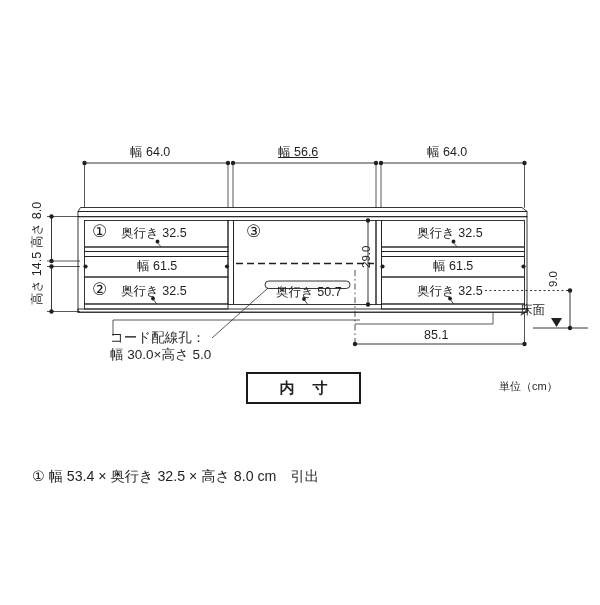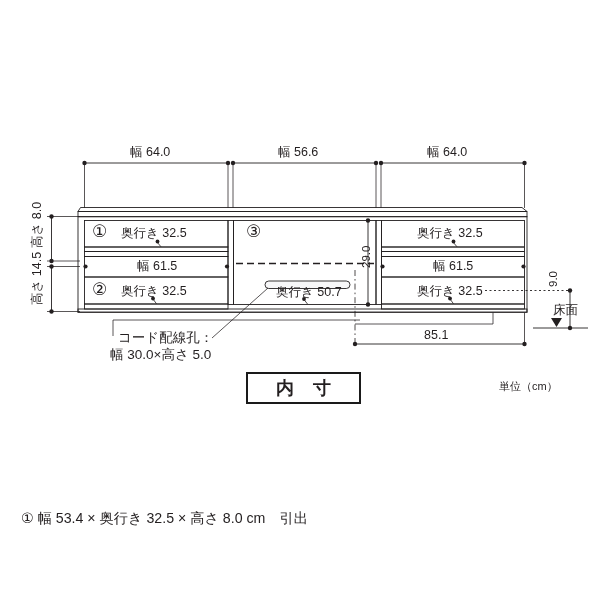--- a/index.html
+++ b/index.html
@@ -13,37 +13,37 @@
 
   .txt{position:absolute;white-space:nowrap;color:#231f20;line-height:1;}
   .dim{font-size:12.5px;}
   .dimsm{font-size:11.5px;}
   .jp{font-size:12.5px;}
 
   .rot{transform-origin:0 0;}
 
   
   #specs{
-    position:absolute;left:21px;top:466px;width:560px;
-    font-size:14.2px;line-height:21.5px;color:#231f20;margin-top:42px;
+    position:absolute;left:32px;top:466px;width:560px;
+    font-size:14.2px;line-height:21.5px;color:#231f20;
   }
   #specs .row{white-space:nowrap;}
   #specs .indent{padding-left:19px;}
 
   
   #naisun{
     position:absolute;left:246px;top:372px;width:111px;height:28px;
     border:2.2px solid #1a1a1a;background:#fff;
     display:flex;align-items:center;justify-content:center;
   }
-  #naisun span{font-size:18px;letter-spacing:7px;text-indent:7px;font-weight:700;}
+  #naisun span{font-size:15px;letter-spacing:7px;text-indent:7px;font-weight:700;}
 
   #units{position:absolute;left:499px;top:379px;font-size:11px;}
 
-  #yukamen{position:absolute;left:553px;top:302px;font-size:12.5px;}
+  #yukamen{position:absolute;left:520px;top:302px;font-size:12.5px;}
 </style>
 </head>
 <body>
 
 <div id="stage">
 
   <svg class="draw" viewBox="0 0 600 605">
     <defs>
       <style>
         .ln{stroke:#231f20;stroke-width:0.9;fill:none;}
@@ -193,21 +193,21 @@
     <g>
 
       <path class="lnthin" d="M113,336 L113,320 L360,320"></path>
 
       <line class="lnthin" x1="212" y1="338" x2="268" y2="288"></line>
     </g>
 
   </svg>
 
   <div class="txt dim" style="left:130px;top:146px;">幅 64.0</div>
-  <div class="txt dim" style="left:278px;top:146px;">幅 56.6</div>
+  <div class="txt dim" style="left:278px;top:146px;text-decoration:underline;">幅 56.6</div>
   <div class="txt dim" style="left:427px;top:146px;">幅 64.0</div>
 
   <div class="txt dim rot" style="left:31px;top:248px;transform:rotate(-90deg);">高さ 8.0</div>
   <div class="txt dim rot" style="left:31px;top:305px;transform:rotate(-90deg);">高さ 14.5</div>
 
   <div class="txt dimsm rot" style="left:361px;top:268px;transform:rotate(-90deg);">29.0</div>
 
   <div class="txt dimsm rot" style="left:548px;top:287px;transform:rotate(-90deg);">9.0</div>
 
   <div id="yukamen">床面</div>
@@ -220,21 +220,21 @@
   <div class="txt jp" style="left:92px;top:281px;font-size:17px;">②</div>
   <div class="txt dim" style="left:121px;top:285px;">奥行き 32.5</div>
 
   <div class="txt jp" style="left:246px;top:223px;font-size:17px;">③</div>
   <div class="txt dim" style="left:276px;top:286px;">奥行き 50.7</div>
 
   <div class="txt dim" style="left:417px;top:227px;">奥行き 32.5</div>
   <div class="txt dim" style="left:433px;top:260px;">幅 61.5</div>
   <div class="txt dim" style="left:417px;top:285px;">奥行き 32.5</div>
 
-  <div class="txt jp" style="left:110px;top:331px;font-size:13.5px;margin-left:8px;">コード配線孔：</div>
+  <div class="txt jp" style="left:110px;top:331px;font-size:13.5px;">コード配線孔：</div>
   <div class="txt jp" style="left:110px;top:348px;font-size:13.5px;">幅 30.0×高さ 5.0</div>
 
   <div id="naisun">
     <span>内  寸</span>
   </div>
 
   <div id="units">単位（cm）</div>
 
   <div id="specs">
     <div class="row">① 幅 53.4 × 奥行き 32.5 × 高さ 8.0 cm　引出</div>

